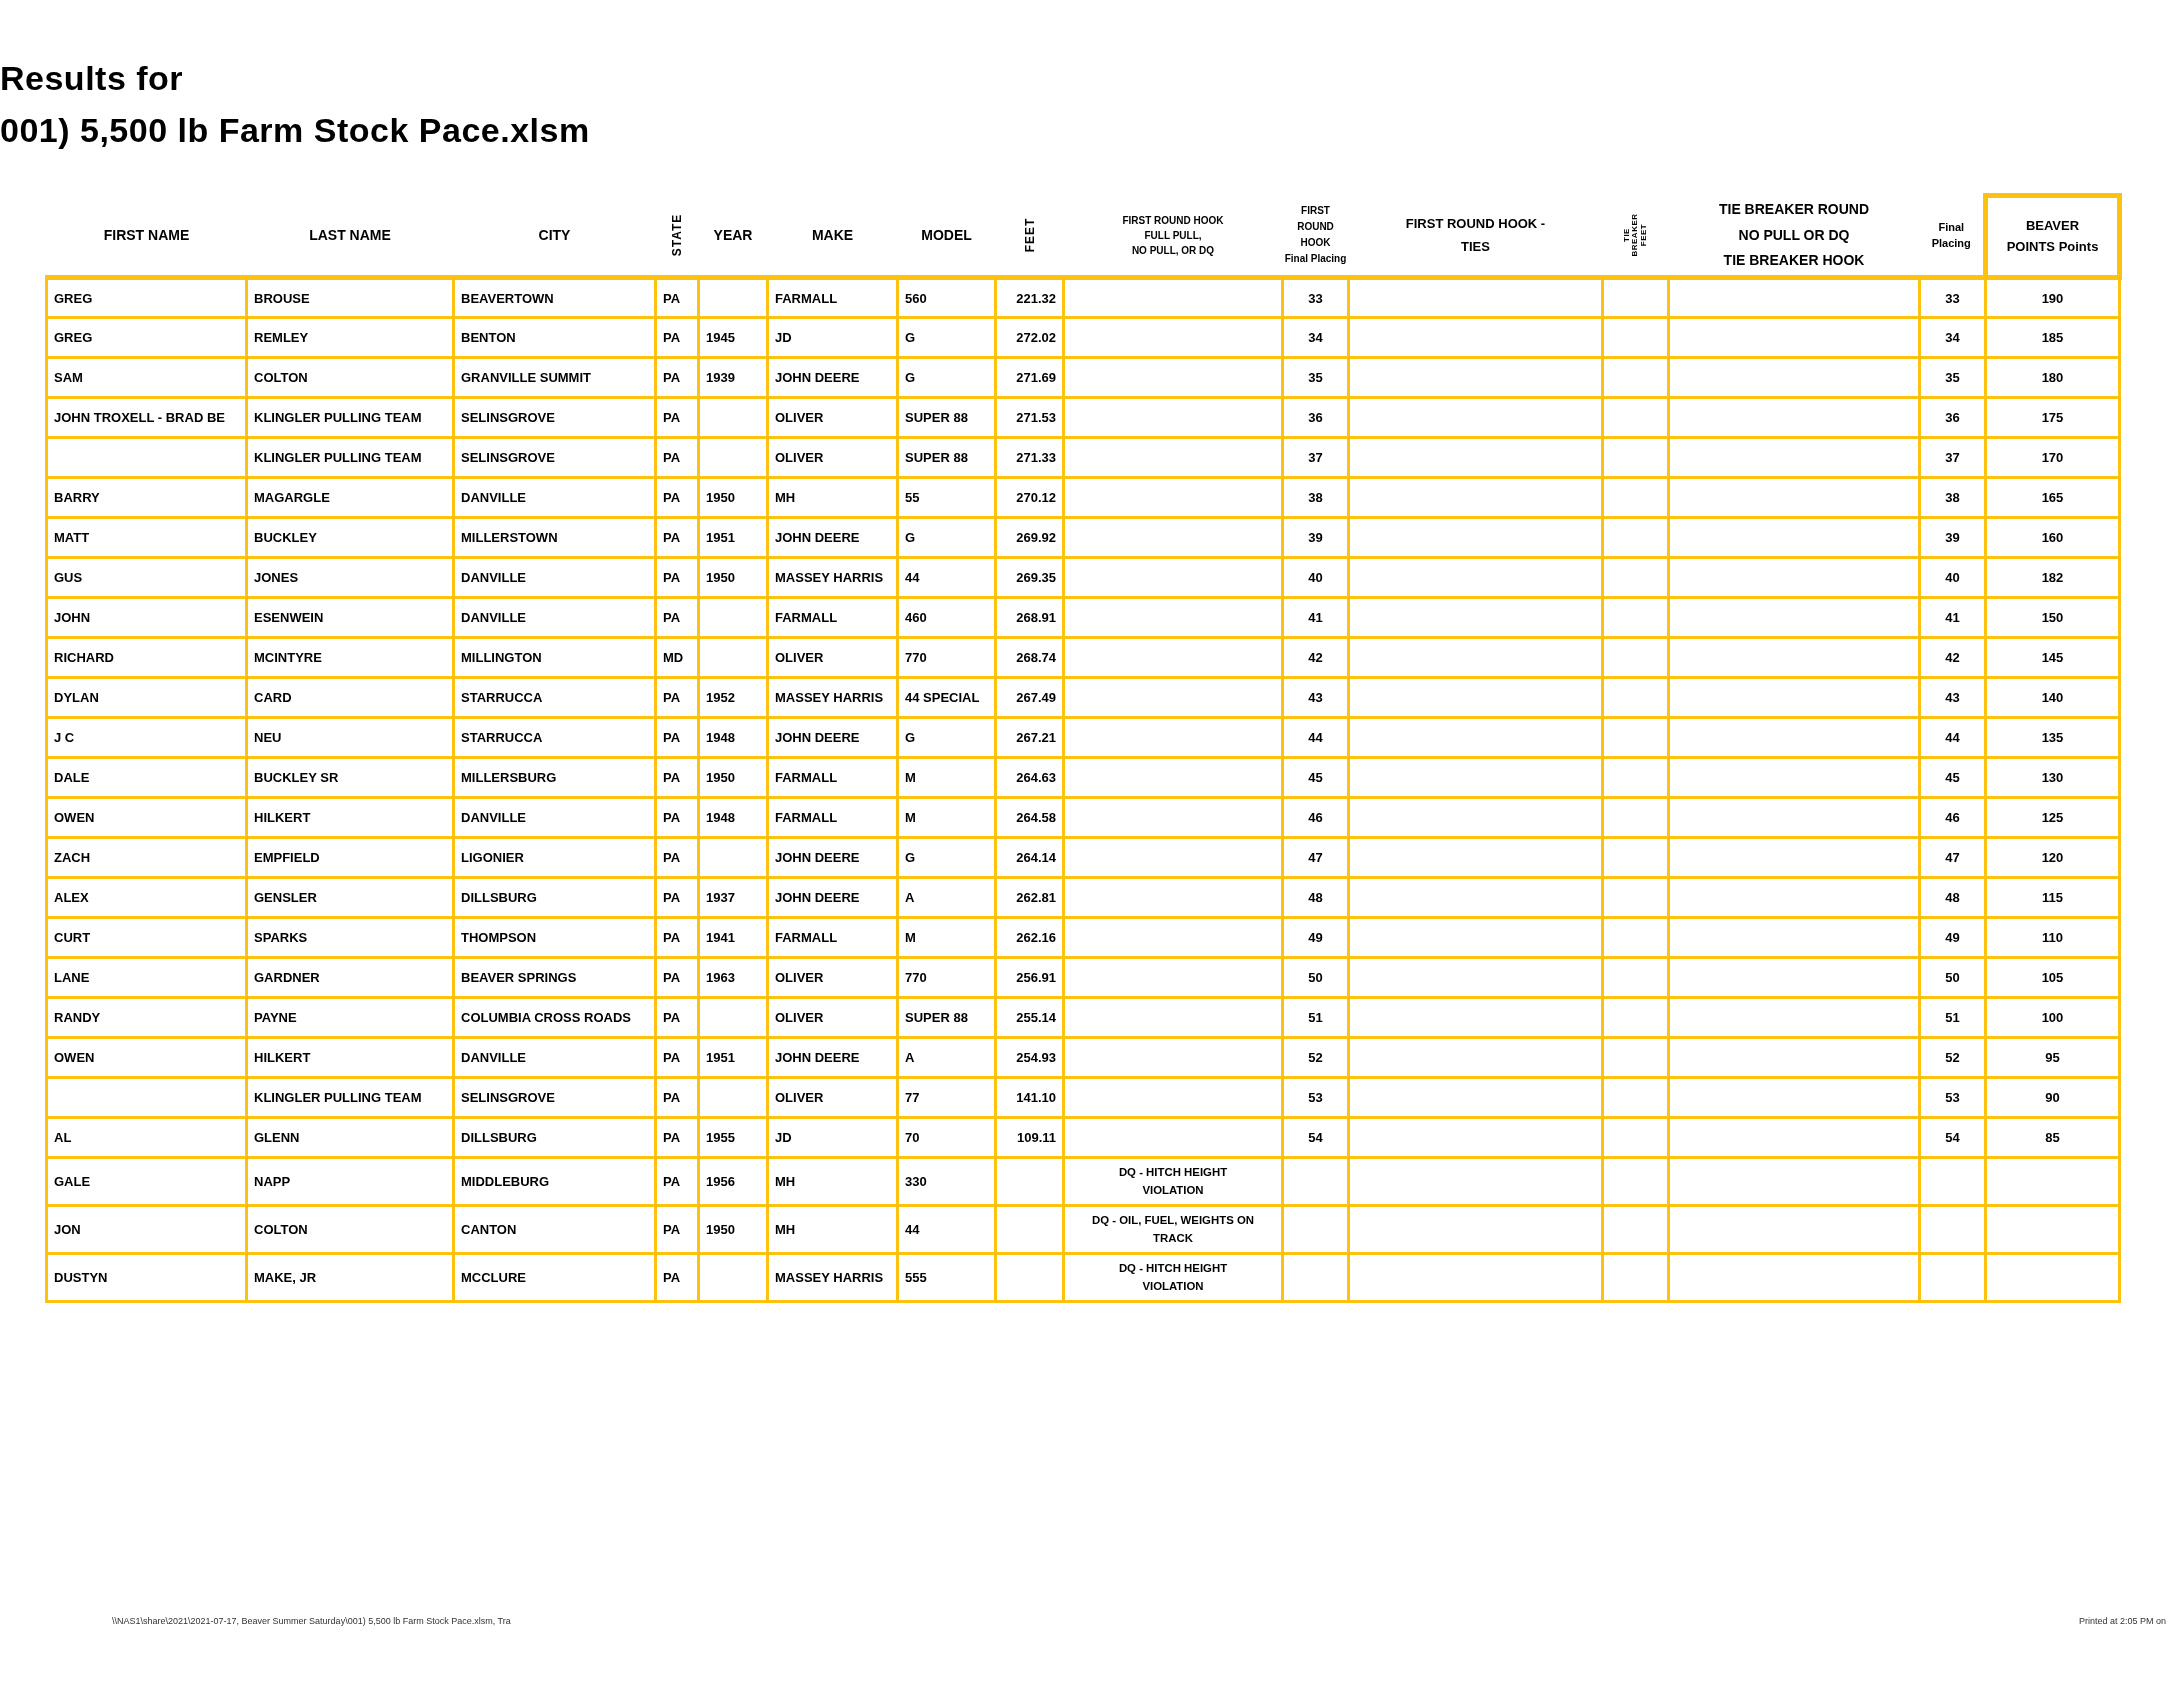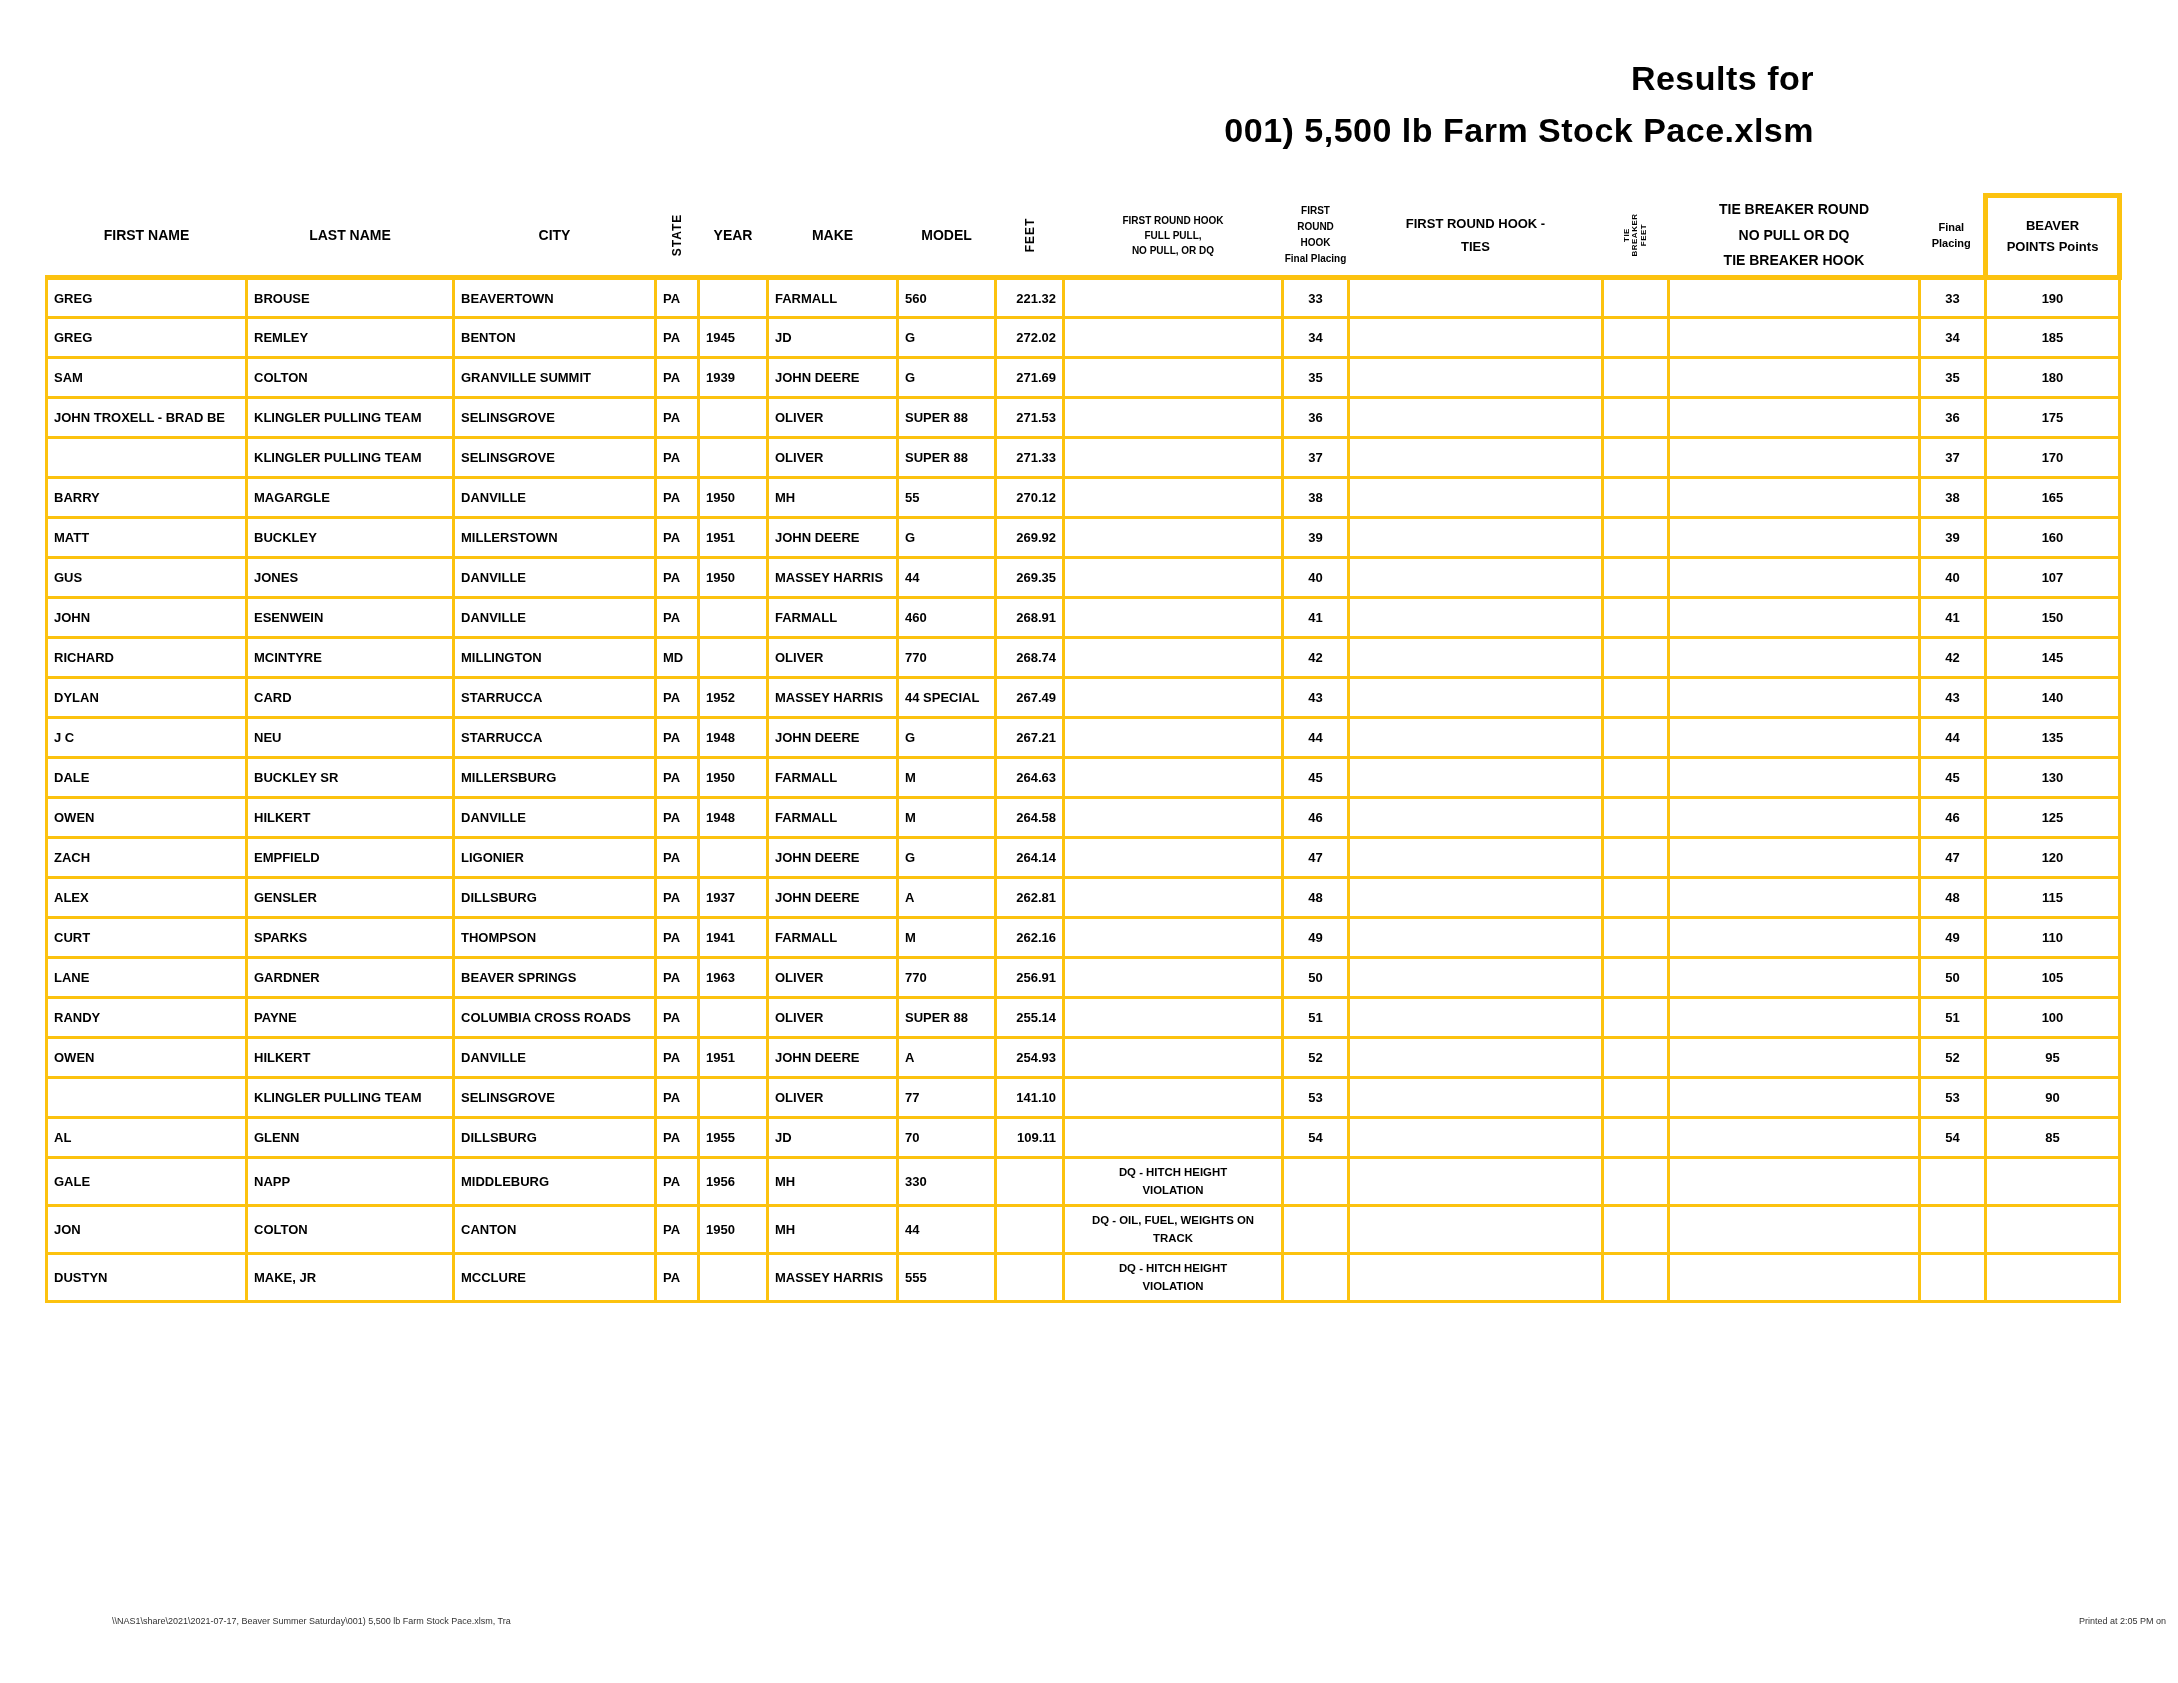--- a/index.html
+++ b/index.html
@@ -7,21 +7,21 @@
   body {
     width: 2178px; height: 1683px;
     background: #ffffff;
     font-family: "Liberation Sans", sans-serif;
     color: #000;
     position: relative;
     overflow: hidden;
   }
   .title-line1, .title-line2 {
     position: absolute; left: 0; width: 1814px;
-    text-align: right; font-weight: bold; font-size: 34px;
+    text-align: left; font-weight: bold; font-size: 34px;
     letter-spacing: 0.5px;
   }
   .title-line1 { top: 59px; }
   .title-line2 { top: 111px; }
 
   table.results {
     position: absolute; left: 45px; top: 193px;
     width: 2074px;
     border-collapse: collapse;
     table-layout: fixed;
@@ -275,21 +275,21 @@
         <td>1950</td>
         <td>MASSEY HARRIS</td>
         <td>44</td>
         <td>269.35</td>
         <td></td>
         <td>40</td>
         <td></td>
         <td></td>
         <td></td>
         <td>40</td>
-        <td>107</td>
+        <td>182</td>
       </tr>
       <tr>
         <td>JOHN</td>
         <td>ESENWEIN</td>
         <td>DANVILLE</td>
         <td>PA</td>
         <td></td>
         <td>FARMALL</td>
         <td>460</td>
         <td>268.91</td>

